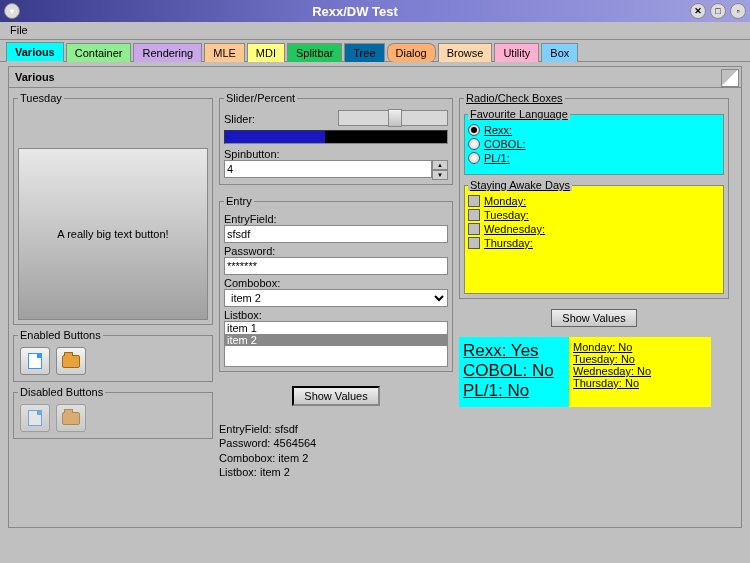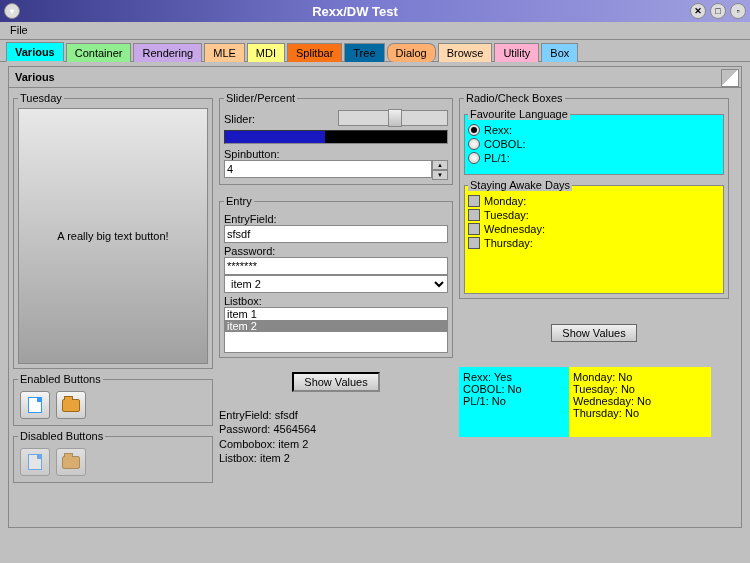--- a/index.html
+++ b/index.html
@@ -13,24 +13,24 @@
   .menu-item { display: inline-block; padding: 1px 4px; cursor: pointer; }
   .tabstrip { height: 22px; padding-left: 6px; background: #c0c0c0; display: flex; align-items: flex-end; border-bottom: 1px solid #888; }
   .tab { padding: 3px 8px; margin-right: 2px; border: 1px solid #888; border-bottom: none; cursor: pointer; font-size: 11px; position: relative; top: 1px; }
   .tab.active { font-weight: bold; border-bottom: 1px solid #c0c0c0; }
   .content { padding: 4px 8px; }
   .page-hdr { background: #c0c0c0; border: 1px solid #888; padding: 4px 6px; font-weight: bold; margin-bottom: 0; position: relative; }
   .dogear { position: absolute; right: 2px; top: 2px; width: 18px; height: 18px; background: linear-gradient(135deg, #c0c0c0 50%, #fff 50%); border: 1px solid #888; }
   .body { display: flex; gap: 6px; border: 1px solid #888; border-top: none; padding: 4px; height: 440px; }
   .col1 { width: 200px; display: flex; flex-direction: column; gap: 4px; }
   .col2 { width: 234px; display: flex; flex-direction: column; gap: 10px; }
-  .col3 { width: 270px; display: flex; flex-direction: column; gap: 17px; }
+  .col3 { width: 270px; display: flex; flex-direction: column; gap: 2px; text-decoration: underline; }
   fieldset { border: 1px solid #888; background: #c0c0c0; margin: 0; padding: 4px; }
   legend { font-size: 11px; padding: 0 2px; }
-  .bigbtn { width: 100%; height: 256px; background: linear-gradient(#e8e8e8, #a0a0a0); border: 1px solid #888; cursor: pointer; font-size: 11px; }
+  .bigbtn { width: 100%; height: 172px; background: linear-gradient(#e8e8e8, #a0a0a0); border: 1px solid #888; cursor: pointer; font-size: 11px; margin-top: 40px; }
   .iconrow { display: flex; gap: 6px; padding: 2px; }
   .iconbtn { width: 30px; height: 28px; background: linear-gradient(#f4f4f4, #d0d0d0); border: 1px solid #888; border-radius: 3px; display: flex; align-items: center; justify-content: center; cursor: pointer; }
   .iconbtn.disabled { opacity: 0.6; cursor: default; }
   .doc-icon { width: 14px; height: 16px; background: #fff; border: 1px solid #39f; position: relative; }
   .doc-icon::after { content: ""; position: absolute; right: 0; top: 0; width: 4px; height: 4px; background: #39f; }
   .folder-icon { width: 18px; height: 13px; background: #e8a23a; border: 1px solid #9a6a1a; border-radius: 2px; position: relative; }
   .folder-icon::before { content: ""; position: absolute; top: -4px; left: 1px; width: 7px; height: 3px; background: #e8a23a; border: 1px solid #9a6a1a; border-bottom: none; border-radius: 1px 1px 0 0; }
   .lbl { font-size: 11px; margin-top: 2px; }
   .slider-track { height: 16px; background: #d8d8d8; border: 1px solid #888; position: relative; margin: 2px 0; }
   .slider-thumb { position: absolute; left: 45%; top: -2px; width: 14px; height: 18px; background: linear-gradient(#f0f0f0,#c0c0c0); border: 1px solid #888; }
@@ -48,21 +48,21 @@
   .btn.active { border: 2px inset #333; }
   .vals { font-size: 11px; line-height: 1.3; padding: 2px 0; }
   .rcbox.fav { background: #00ffff; padding: 3px; }
   .rcbox.stay { background: #ffff00; padding: 3px; }
   .rcbox legend { background: #c0c0c0; }
   .radio-row, .check-row { display: flex; align-items: center; gap: 4px; padding: 1px 0; cursor: pointer; }
   .radio { width: 12px; height: 12px; border: 1px solid #555; border-radius: 50%; background: radial-gradient(#fff,#ccc); display: flex; align-items: center; justify-content: center; }
   .radio.sel::after { content: ""; width: 6px; height: 6px; border-radius: 50%; background: #000; }
   .chk { width: 12px; height: 12px; border: 1px solid #555; background: #c0c0c0; }
   .results { display: flex; gap: 0; margin-top: 4px; }
-  .res-a { background: #00ffff; padding: 4px; font-size: 11px; width: 110px; height: 70px; }
+  .res-a { background: #00ffff; padding: 4px; font-size: 17px; width: 110px; height: 70px; }
   .res-b { background: #ffff00; padding: 4px; font-size: 11px; width: 142px; height: 70px; }
   .center { text-align: center; }
   .sliderrow { display: flex; align-items: center; gap: 4px; }
   .sliderrow .lbl { width: 110px; }
   .sliderrow .slider-track { flex: 1; }
 </style>
 </head>
 <body>
 
 <div class="titlebar">
@@ -78,21 +78,21 @@
 <div class="menubar">
   <span class="menu-item">File</span>
 </div>
 
 <div class="tabstrip" id="tabstrip">
     <div class="tab active" style="background: rgb(0, 255, 255);">Various</div>
     <div class="tab" style="background: rgb(144, 238, 144);">Container</div>
     <div class="tab" style="background: rgb(200, 168, 232);">Rendering</div>
     <div class="tab" style="background: rgb(255, 200, 144);">MLE</div>
     <div class="tab" style="background: rgb(255, 255, 128);">MDI</div>
-    <div class="tab" style="background: #f97316;">Splitbar</div>
+    <div class="tab" style="background: #22c55e;">Splitbar</div>
     <div class="tab" style="background: #0369a1;">Tree</div>
     <div class="tab" style="background: rgb(255, 176, 112); border-radius: 7px;">Dialog</div>
     <div class="tab" style="background: rgb(255, 216, 176);">Browse</div>
     <div class="tab" style="background: rgb(255, 176, 208);">Utility</div>
     <div class="tab" style="background: rgb(128, 208, 255);">Box</div>
   </div>
 
 <div class="content">
   <div class="page-hdr">
     <span>Various</span>
@@ -150,20 +150,21 @@
           </div>
         </div>
       </fieldset>
 
       <fieldset>
         <legend>Entry</legend>
         <div class="lbl">EntryField:</div>
         <input class="ef" value="sfsdf" style="">
         <div class="lbl">Password:</div>
         <input class="ef" value="*******" style="">
+        <div class="lbl">Combobox:</div>
         <select class="ef"><option>item 2</option></select>
         <div class="lbl">Listbox:</div>
         <div class="listbox" id="listbox">
             <div>item 1</div>
             <div class="sel">item 2</div>
           </div>
       </fieldset>
 
       <div class="center" style="margin:4px 0;">
         <button class="btn active">Show Values</button>

